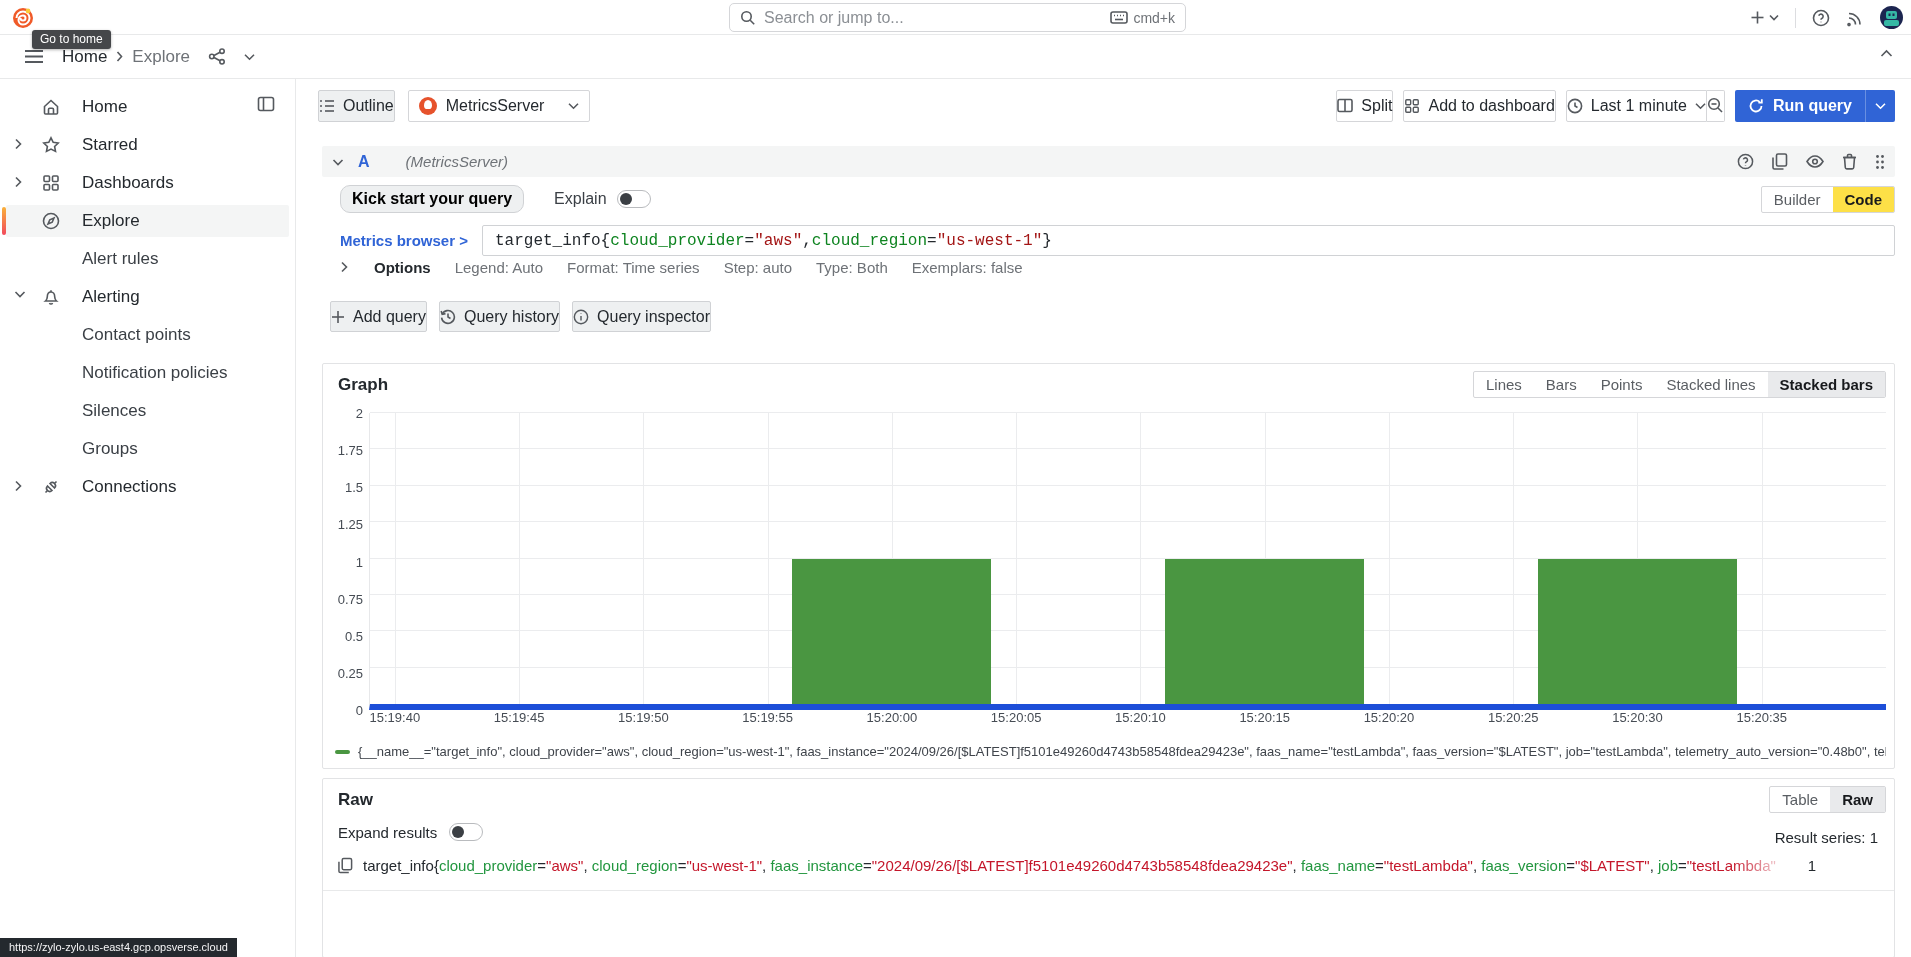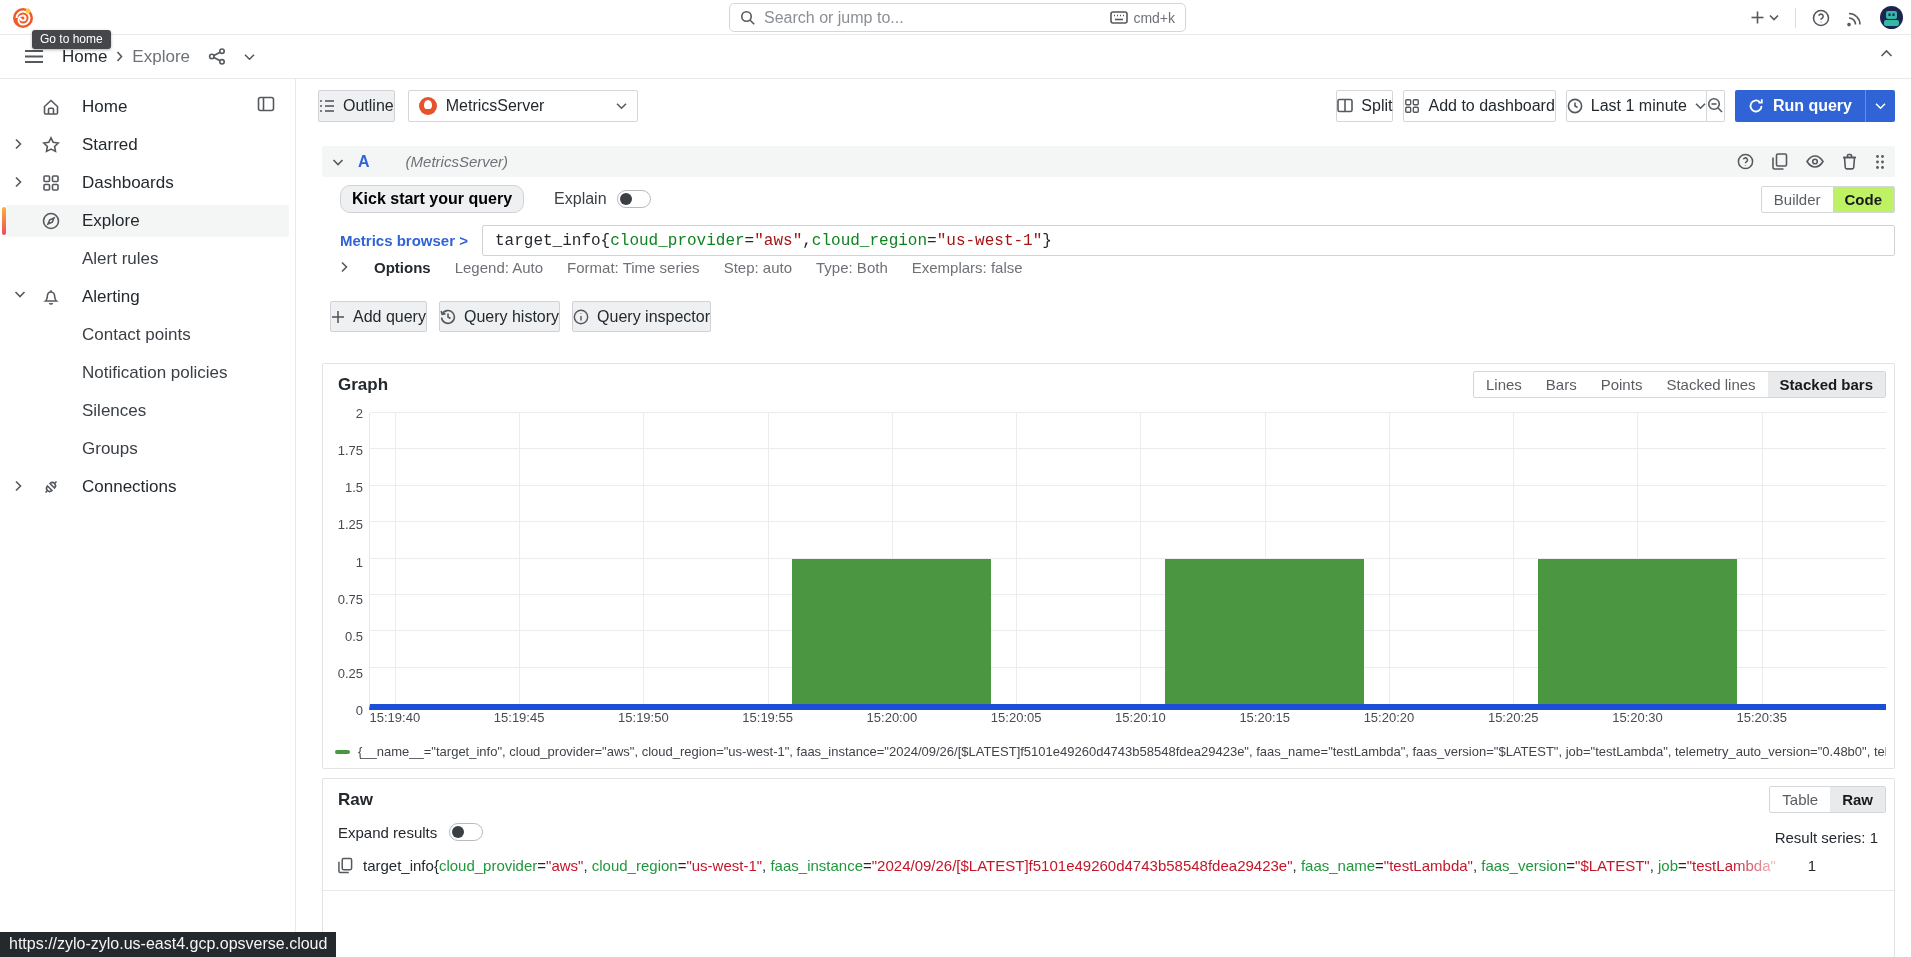--- a/index.html
+++ b/index.html
@@ -32,21 +32,21 @@
   .crumbs { display:flex; align-items:center; margin-left:18px; gap:9px; }
   .crumb-home { color:#24292e; }
   .crumb-cur { color:#6e7277; }
   .nav-ico { margin-left:18px; }
   .nav-collapse { position:absolute; right:18px; top:14px; }
 
   
   .home-tip { position:absolute; left:32px; top:30px; z-index:50; background:#45474a; color:#fff;
               font-size:12px; padding:2px 8px 3px; border-radius:3px; box-shadow:0 1px 3px rgba(0,0,0,.3); }
   .status-tip { position:absolute; left:0; bottom:0; z-index:50; background:#24292e; color:#f5f5f6;
-                font-size:16px; padding:3px 9px 4px; }
+                font-size:11px; padding:3px 9px 4px; }
 
   
   .sidebar { position:absolute; top:79px; left:0; bottom:0; width:296px; background:#fff;
              border-right:1px solid #e8e9ea; padding-top:12px; }
   .side-item { position:relative; height:32px; display:flex; align-items:center; margin:0 6px 6px 6px;
                padding-left:36px; border-radius:2px; cursor:pointer; color:#24292e; }
   .side-item .chev { position:absolute; left:8px; top:9px; }
   .side-item .s-ico { position:absolute; left:36px; }
   .side-item .lbl { margin-left:40px; }
   .side-item.sub .lbl { margin-left:40px; color:#3a3f45; }
@@ -55,21 +55,21 @@
                border-radius:2px; background:linear-gradient(180deg,#f9b13a,#f2495c); }
   .side-collapse { position:absolute; right:14px; top:4px; }
 
   
   .toolbar-row { position:absolute; top:89px; left:318px; right:16px; height:33px;
                  display:flex; align-items:center; }
   .btn { display:inline-flex; align-items:center; gap:8px; height:32px; padding:0 0;
          border:1px solid #d5d6d9; border-radius:2px; background:#fff; font-size:16px;
          color:#24292e; cursor:pointer; white-space:nowrap; }
   .btn.gray { background:#eef0f1; border-color:#d0d2d5; }
-  .ds-picker { display:inline-flex; align-items:center; gap:9px; height:32px; width:230px;
+  .ds-picker { display:inline-flex; align-items:center; gap:9px; height:32px; width:182px;
                border:1px solid #d5d6d9; border-radius:2px; background:#fff; padding:0 10px;
                margin-left:13px; cursor:pointer; }
   .ds-picker .name { flex:1; font-size:16px; }
   .prom-ico { width:18px; height:18px; border-radius:50%; background:#e6522c; position:relative; }
   .prom-ico::after { content:""; position:absolute; left:5px; top:3px; width:8px; height:9px;
                      background:#fff; border-radius:50% 50% 42% 42%/60% 60% 40% 40%; }
   .prom-ico::before { content:""; position:absolute; left:7px; top:12px; width:4px; height:3px; background:#e6522c; z-index:2;}
   .toolbar-right { margin-left:auto; display:flex; align-items:center; }
   .toolbar-right .btn { margin-left:10px; }
   .tr-group { display:flex; margin-left:10px; }
@@ -95,21 +95,21 @@
               font-weight:bold; cursor:pointer; }
   .explain { display:flex; align-items:center; gap:10px; margin-left:30px; font-size:16px; color:#3a3f45; }
   .toggle { width:34px; height:18px; border:1px solid #b9bbbe; border-radius:10px; position:relative;
             background:#fff; cursor:pointer; }
   .toggle::after { content:""; position:absolute; left:2px; top:2px; width:12px; height:12px;
                    border-radius:50%; background:#3b3f44; }
   .seg-group { display:flex; border:1px solid #d5d6d9; border-radius:2px; overflow:hidden;
                margin-left:auto; background:#fff; }
   .seg-group .seg { padding:4px 12px; font-size:15px; color:#5a5e63; cursor:pointer; white-space:nowrap; }
   .seg-group .seg.on { color:#17191c; font-weight:bold; background:#e9eaec; }
-  .seg-group.plainon .seg.on { background:#bef264; }
+  .seg-group.plainon .seg.on { background:#fde047; }
 
   .editor-row { position:absolute; top:218px; left:340px; right:16px; height:45px;
                 display:flex; align-items:center; }
   .mb-link { color:#3064d6; font-size:15px; font-weight:bold; margin-right:14px; white-space:nowrap; cursor:pointer; }
   .code-input { flex:1; height:31px; border:1px solid #d0d2d5; border-radius:2px; background:#fff;
                 display:flex; align-items:center; padding:0 12px;
                 font-family:"Liberation Mono", monospace; font-size:16px; overflow:hidden; white-space:pre; }
   .tok-plain { color:#24292e; } .tok-label { color:#0e8420; } .tok-string { color:#a31515; }
 
   .options-row { position:absolute; top:256px; left:340px; height:22px; display:flex;

